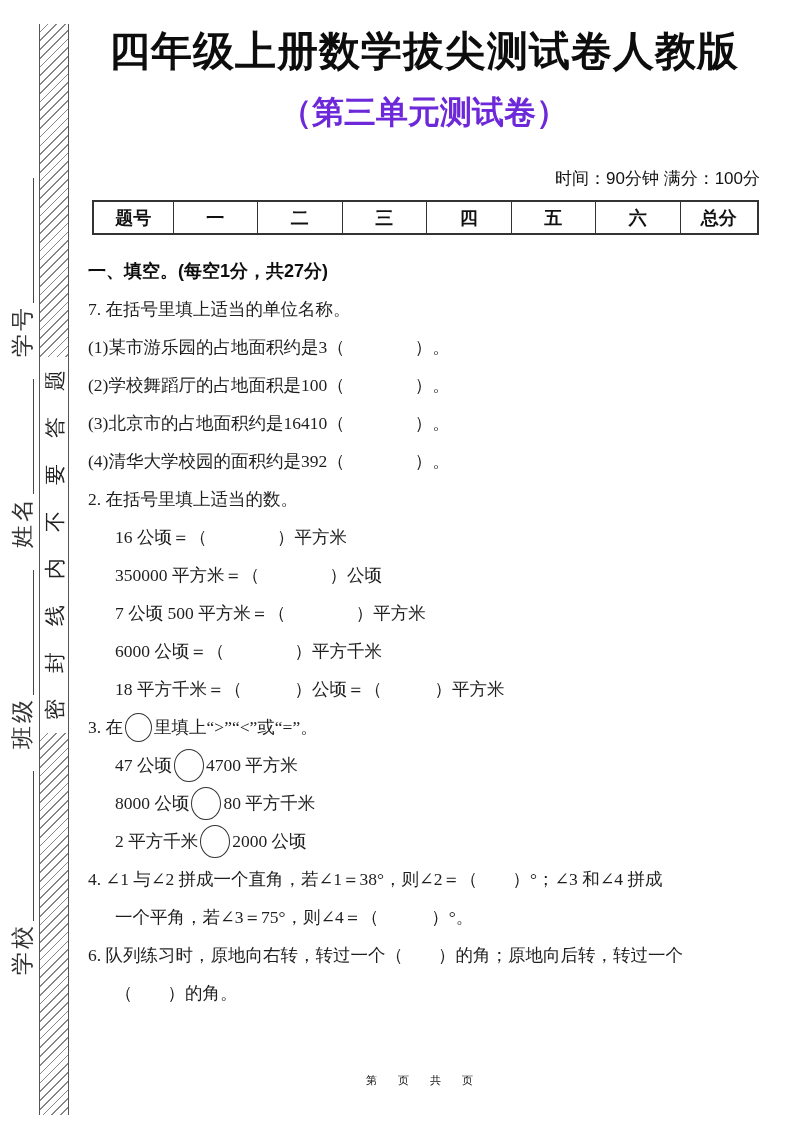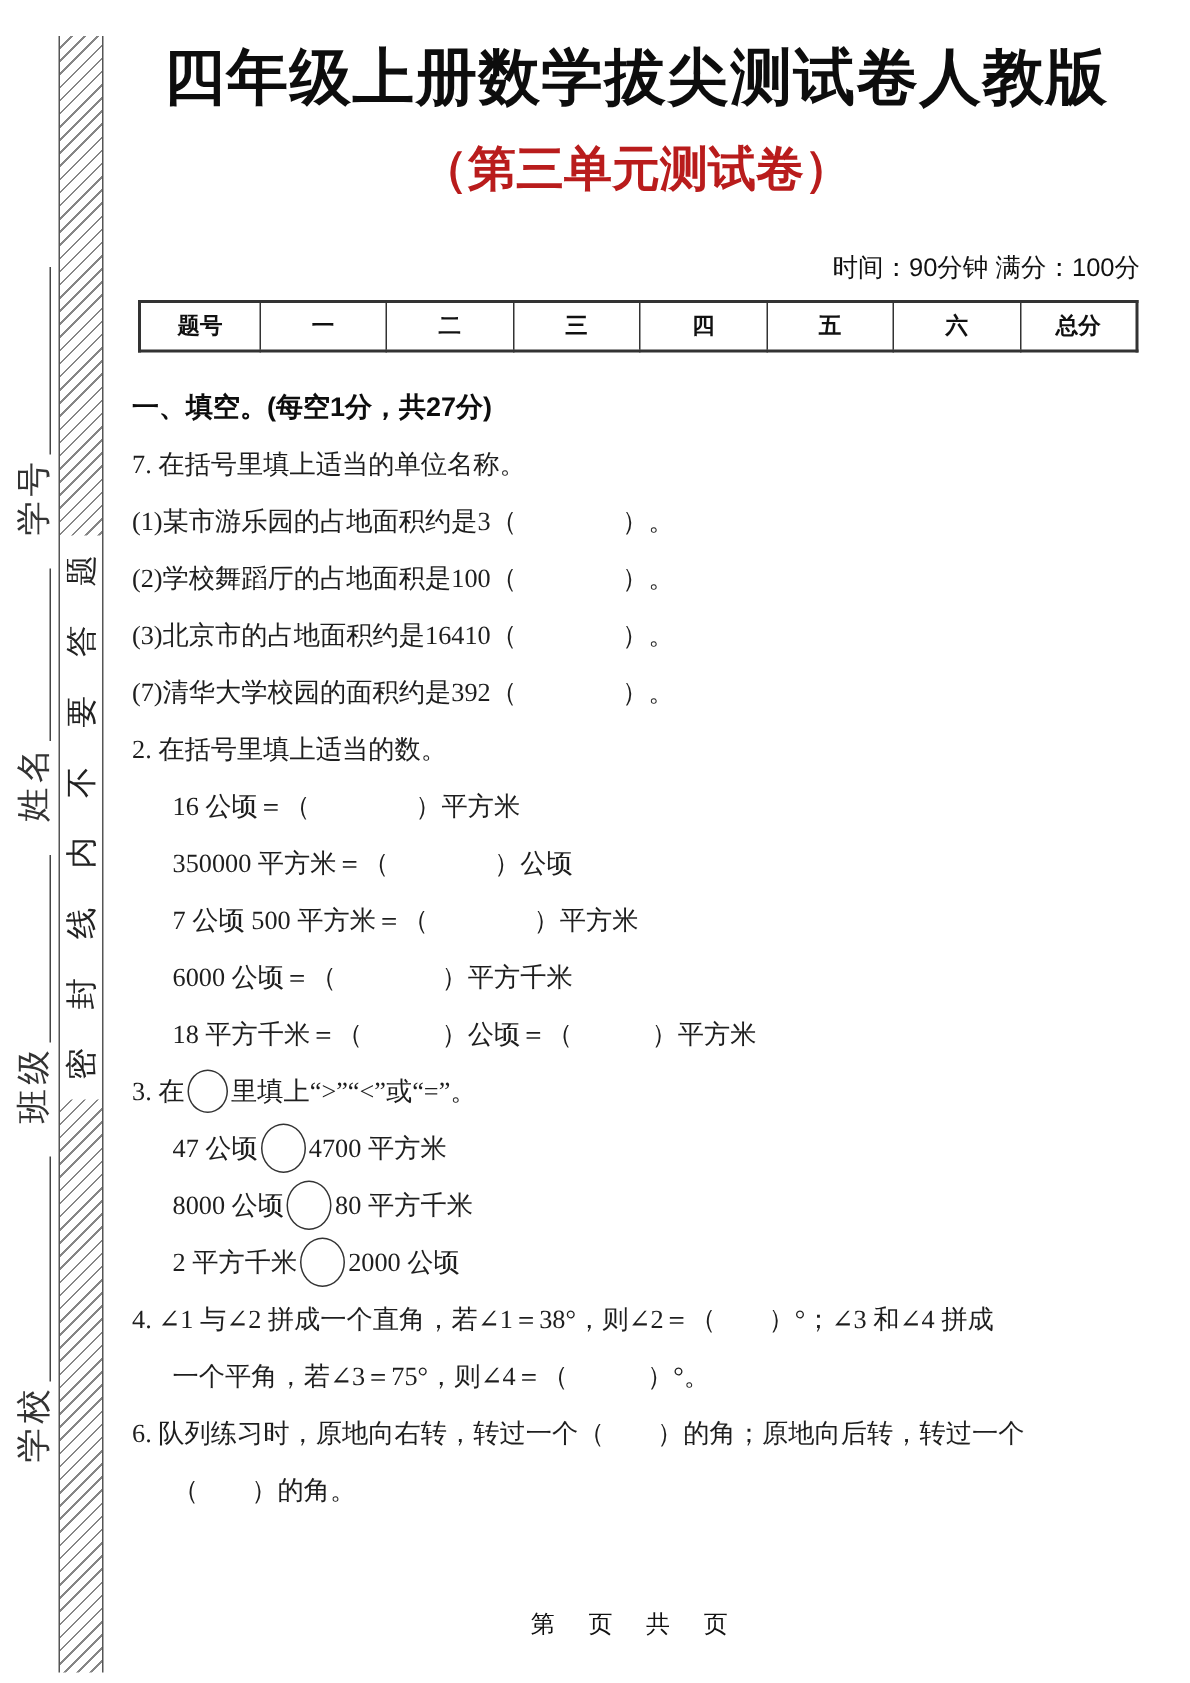--- a/index.html
+++ b/index.html
@@ -35,54 +35,54 @@
   }
 
   
   #content { position:absolute; left:88px; top:0; width:672px; }
   .title {
     margin-top:24px; text-align:center; color:#0d0d0d;
     font-family:"Liberation Sans","DejaVu Sans",sans-serif;
     font-weight:bold; font-size:41px; letter-spacing:1px;
   }
   .subtitle {
-    margin-top:12px; text-align:center; color:#b91c1c;
+    margin-top:12px; text-align:center; color:#6d28d9;
     font-family:"Liberation Sans","DejaVu Sans",sans-serif;
     font-weight:bold; font-size:32px;
   }
   .meta {
     margin-top:32px; text-align:right; font-size:17px; color:#111;
     font-family:"Liberation Sans","DejaVu Sans",sans-serif;
   }
   table#score-table {
     margin-top:10px; margin-left:4px; width:667px; table-layout:fixed;
     border-collapse:collapse; border:2px solid #333;
     font-family:"Liberation Sans","DejaVu Sans",sans-serif;
   }
   #score-table td {
     border:1.5px solid #333; height:33px; text-align:center;
-    font-size:15px; font-weight:bold; color:#111;
+    font-size:18px; font-weight:bold; color:#111;
   }
 
   #questions { position:absolute; left:88px; top:252px; width:680px; font-size:17.5px; }
   .line { height:38px; display:flex; align-items:center; white-space:pre; }
   .indent { padding-left:27px; }
   .sec-heading {
     font-family:"Liberation Sans","DejaVu Sans",sans-serif;
     font-weight:bold; font-size:18px; color:#0d0d0d;
   }
   .circle {
     flex:none; width:30px; height:33px; border:1.5px solid #333;
     border-radius:50%; margin:0 2px; background:#fff;
   }
   .circle-sm { width:27px; height:29px; }
 
   #page-footer {
     position:absolute; left:88px; top:1073px; width:672px;
-    text-align:center; font-size:16px; letter-spacing:9px; color:#111;
+    text-align:center; font-size:11px; letter-spacing:9px; color:#111;
     font-family:"Liberation Sans","DejaVu Sans",sans-serif;
   }
 </style>
 </head>
 <body>
 
 <div id="labels-col">
   <span>学校</span>
     <span class="lbl-line" style="width:150px"></span>
     <span>班级</span>
@@ -136,21 +136,21 @@
   </tbody>
     </table>
 </div>
 
 <div id="questions">
   <div class="line sec-heading">一、填空。(每空1分，共27分)</div>
   <div class="line">7. 在括号里填上适当的单位名称。</div>
   <div class="line">(1)某市游乐园的占地面积约是3（　　　　）。</div>
   <div class="line">(2)学校舞蹈厅的占地面积是100（　　　　）。</div>
   <div class="line">(3)北京市的占地面积约是16410（　　　　）。</div>
-  <div class="line">(7)清华大学校园的面积约是392（　　　　）。</div>
+  <div class="line">(4)清华大学校园的面积约是392（　　　　）。</div>
   <div class="line">2. 在括号里填上适当的数。</div>
   <div class="line indent">16 公顷＝（　　　　）平方米</div>
   <div class="line indent">350000 平方米＝（　　　　）公顷</div>
   <div class="line indent">7 公顷 500 平方米＝（　　　　）平方米</div>
   <div class="line indent">6000 公顷＝（　　　　）平方千米</div>
   <div class="line indent">18 平方千米＝（　　　）公顷＝（　　　）平方米</div>
   <div class="line">
     <span>3. 在</span>
     <span class="circle circle-sm"></span>
     <span>里填上“&gt;”“&lt;”或“=”。</span>

